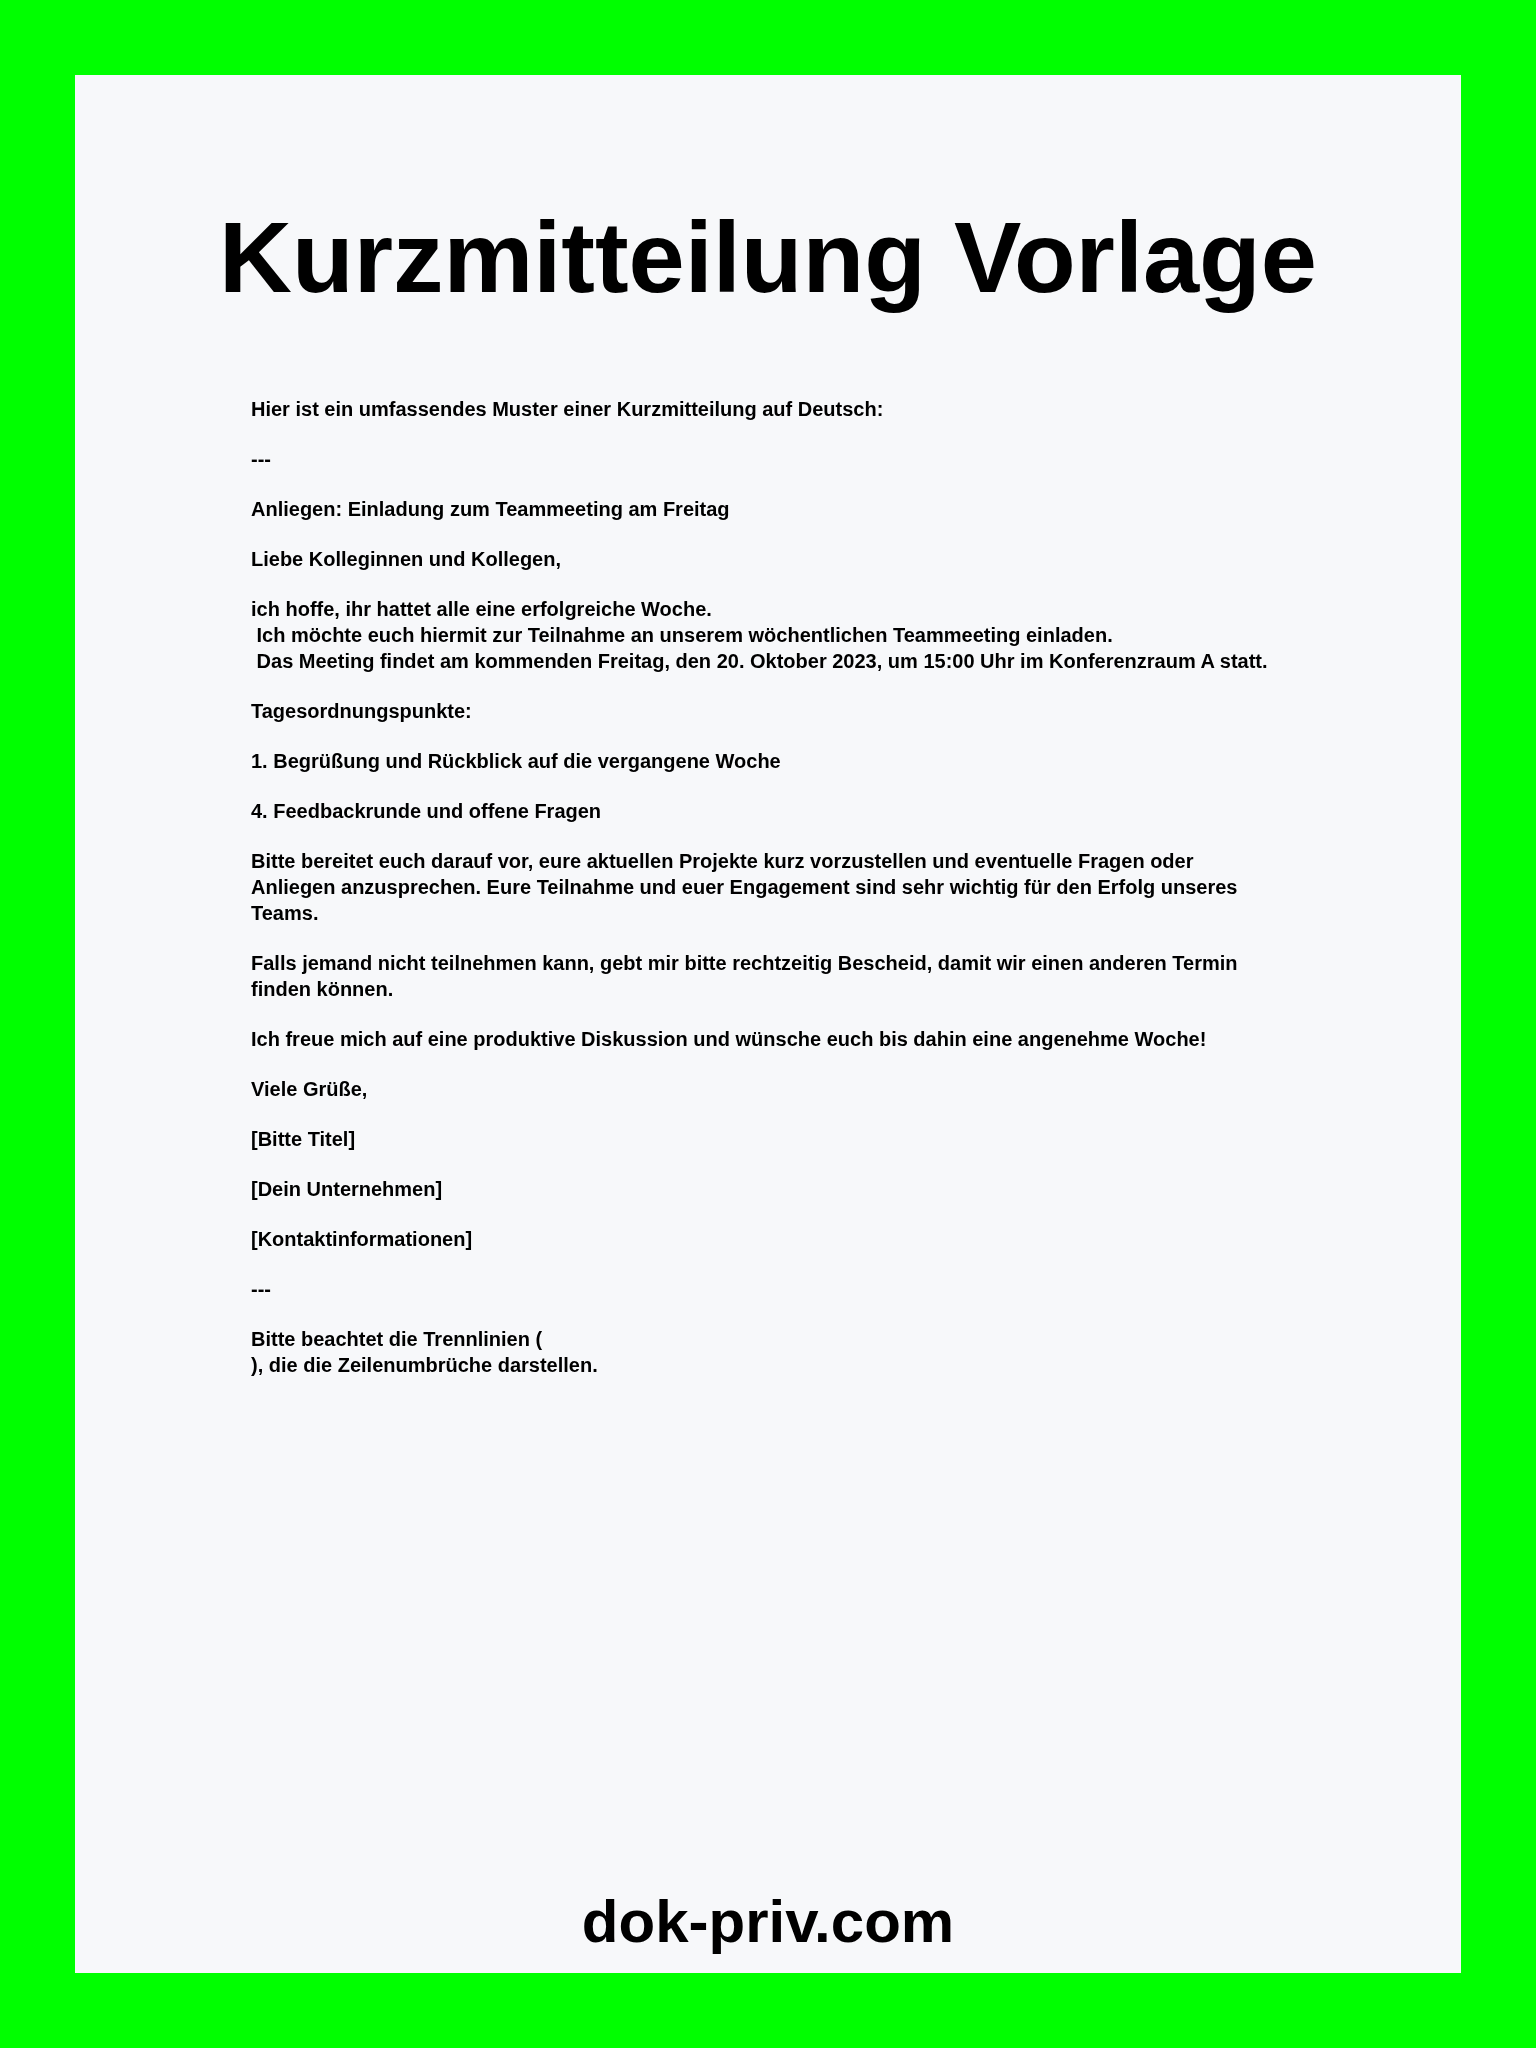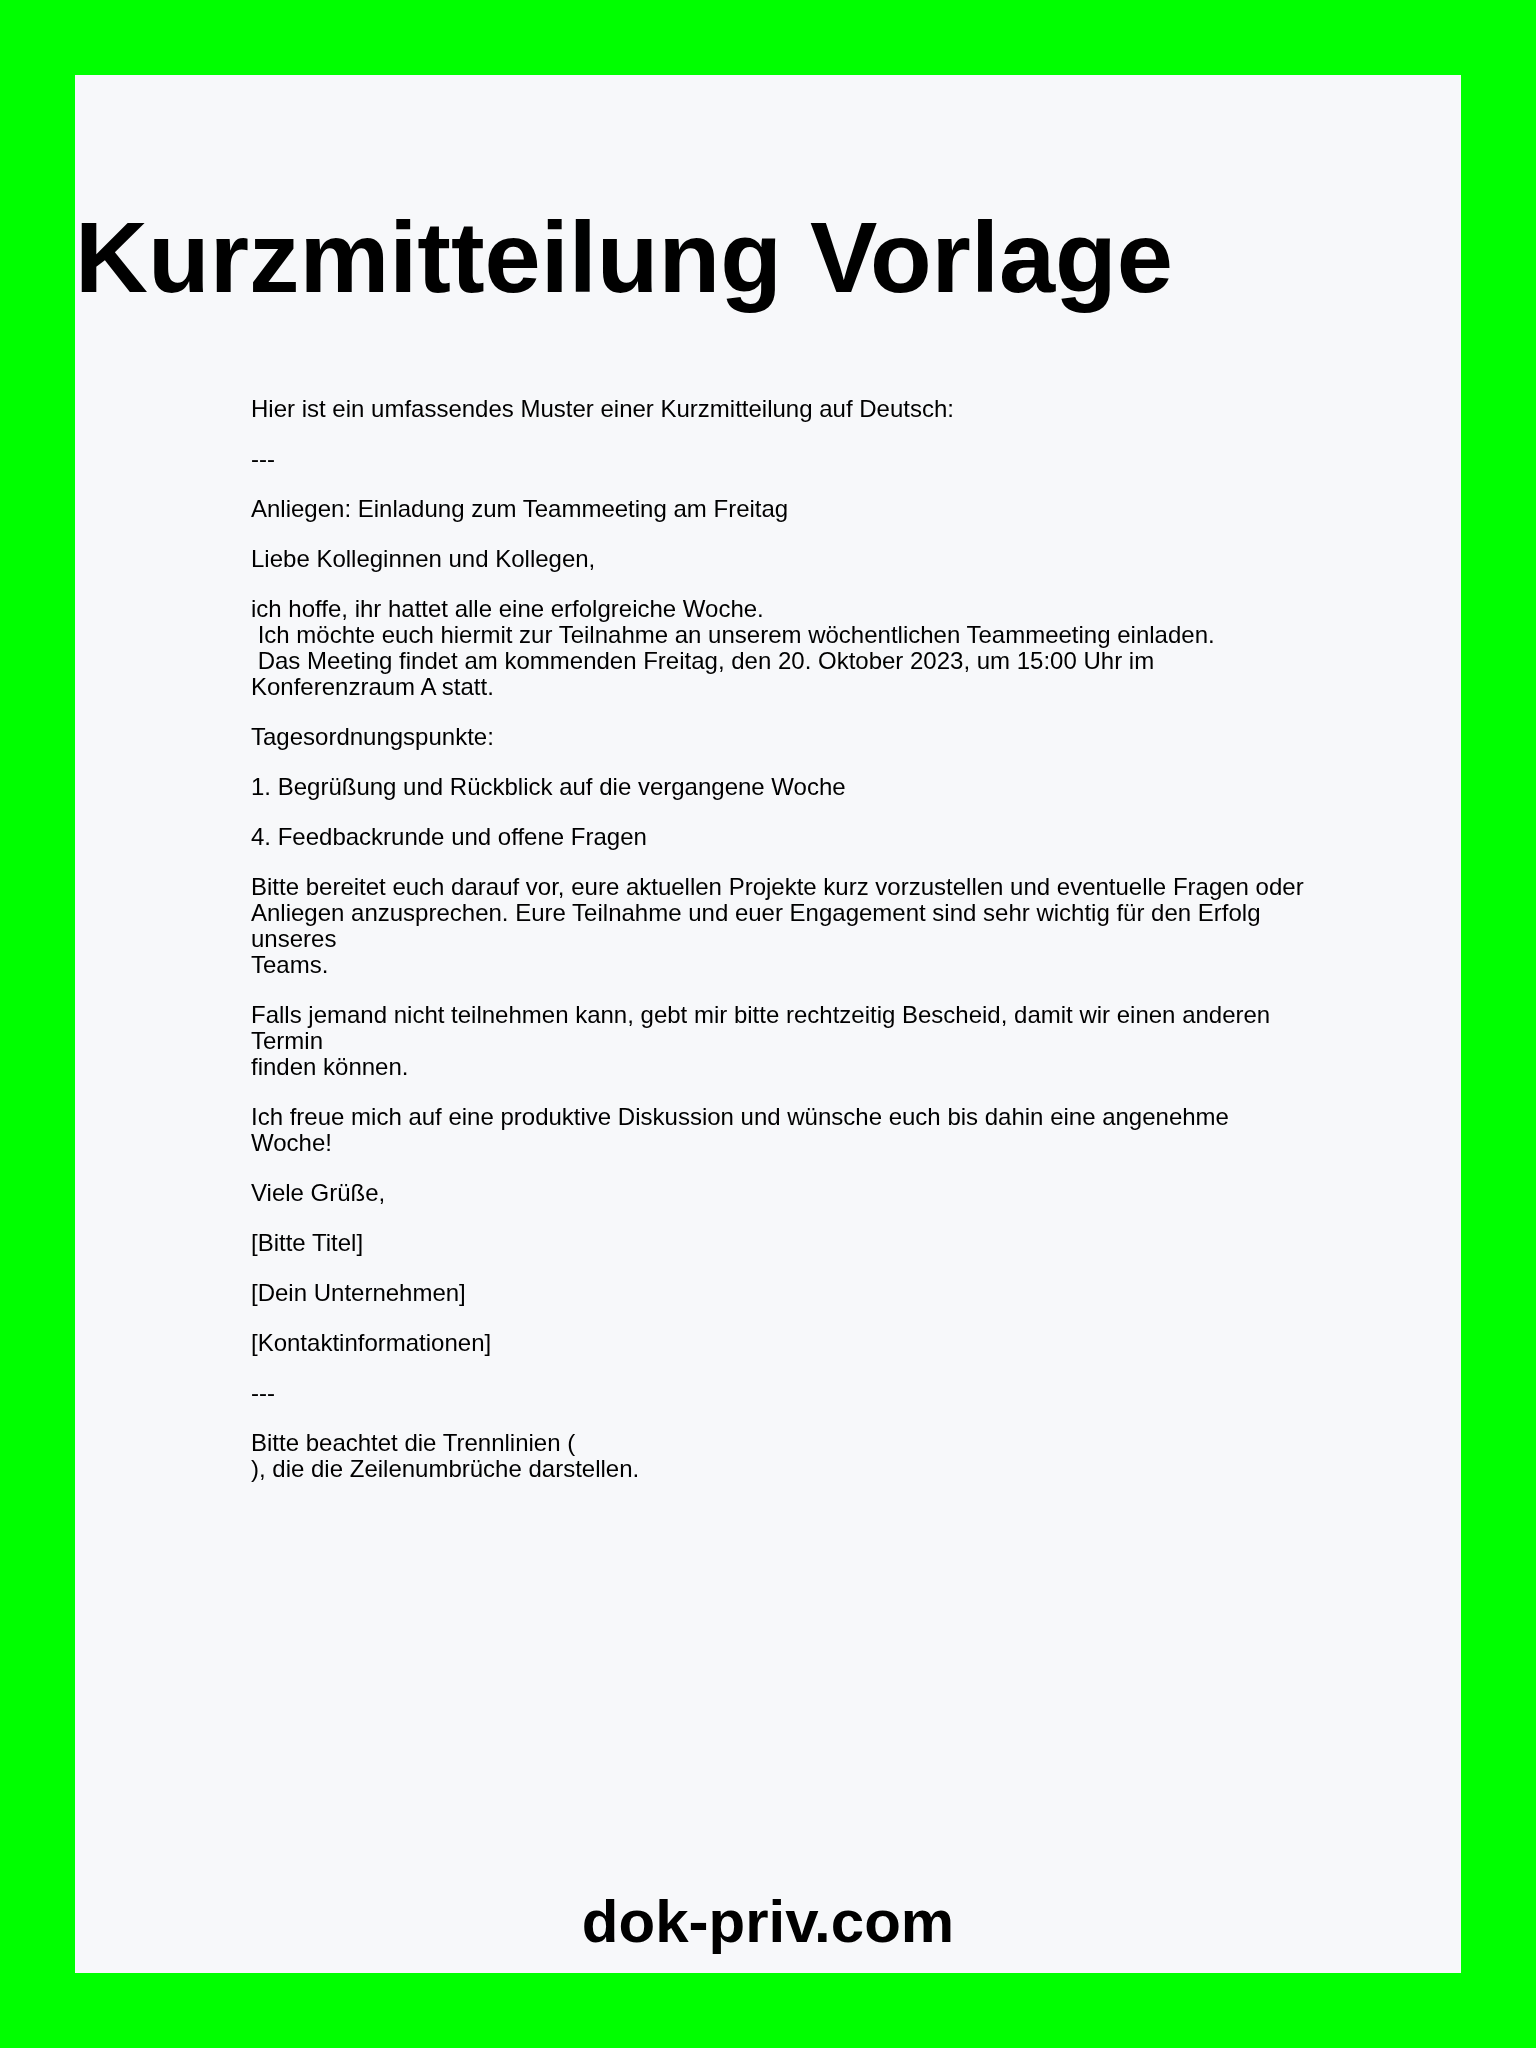--- a/index.html
+++ b/index.html
@@ -20,35 +20,35 @@
     top: 75px;
     width: 1386px;
     height: 1898px;
     background: #F7F8FA;
     box-sizing: border-box;
     padding-top: 132px;
     color: #000000;
   }
   .doc-title {
     margin: 0;
-    text-align: left;
+    text-align: center;
     font-size: 101px;
     line-height: 1;
     font-weight: bold;
     letter-spacing: 0;
     white-space: nowrap;
   }
   .content {
     margin: 88px 0 0 176px;
     width: 1060px;
   }
   .para {
-    font-size: 24px;
+    font-size: 20px;
     line-height: 26px;
-    font-weight: normal;
+    font-weight: bold;
     white-space: pre-wrap;
     margin: 24px 0 0 0;
   }
   .para:first-child { margin-top: 0; }
   .para.gap { }
   .footer {
     position: absolute;
     left: 0;
     right: 0;
     bottom: 18px;

